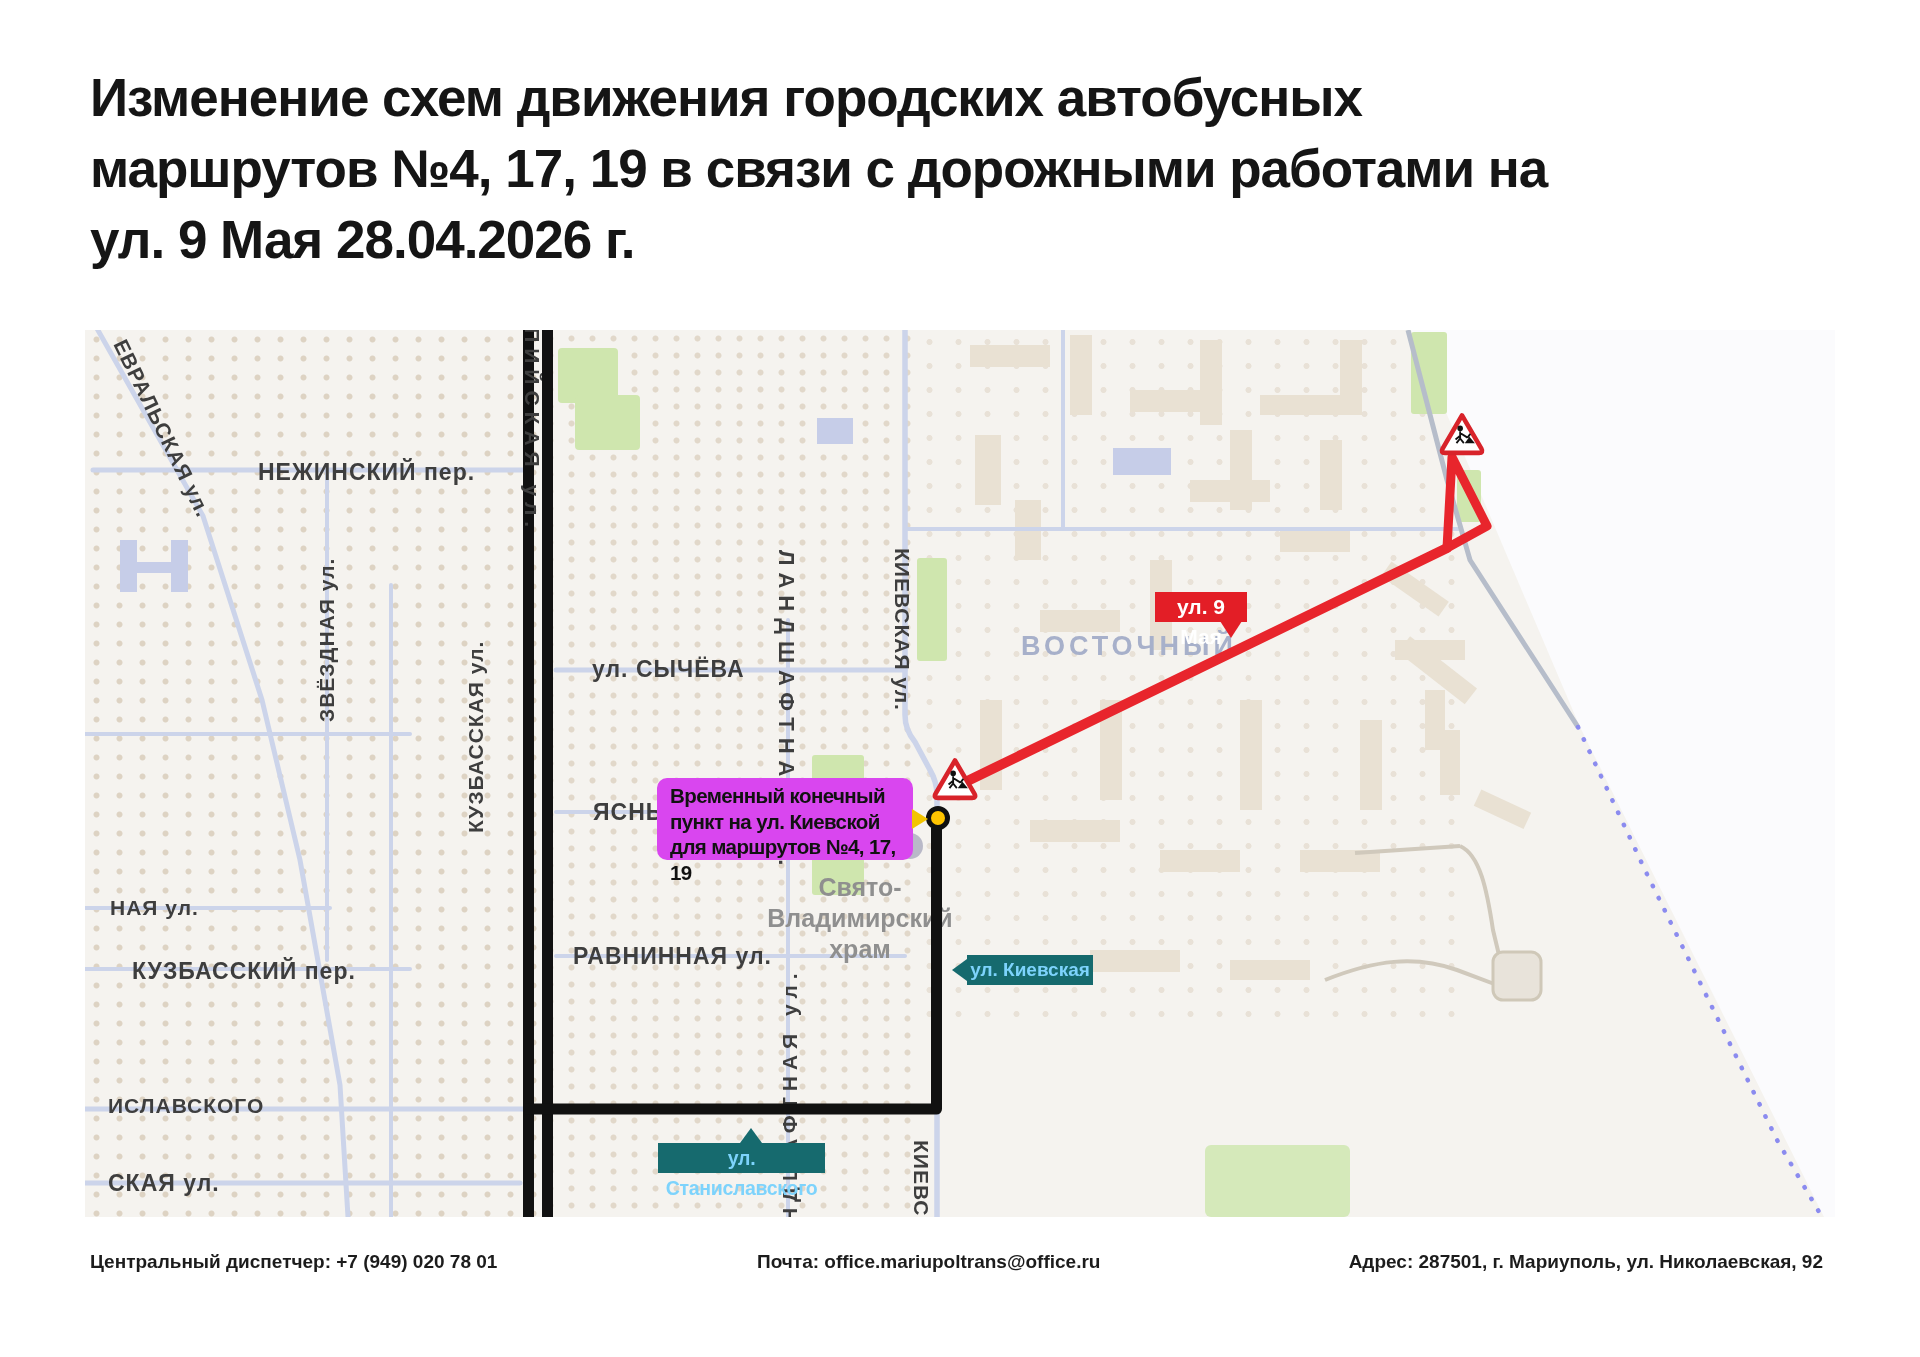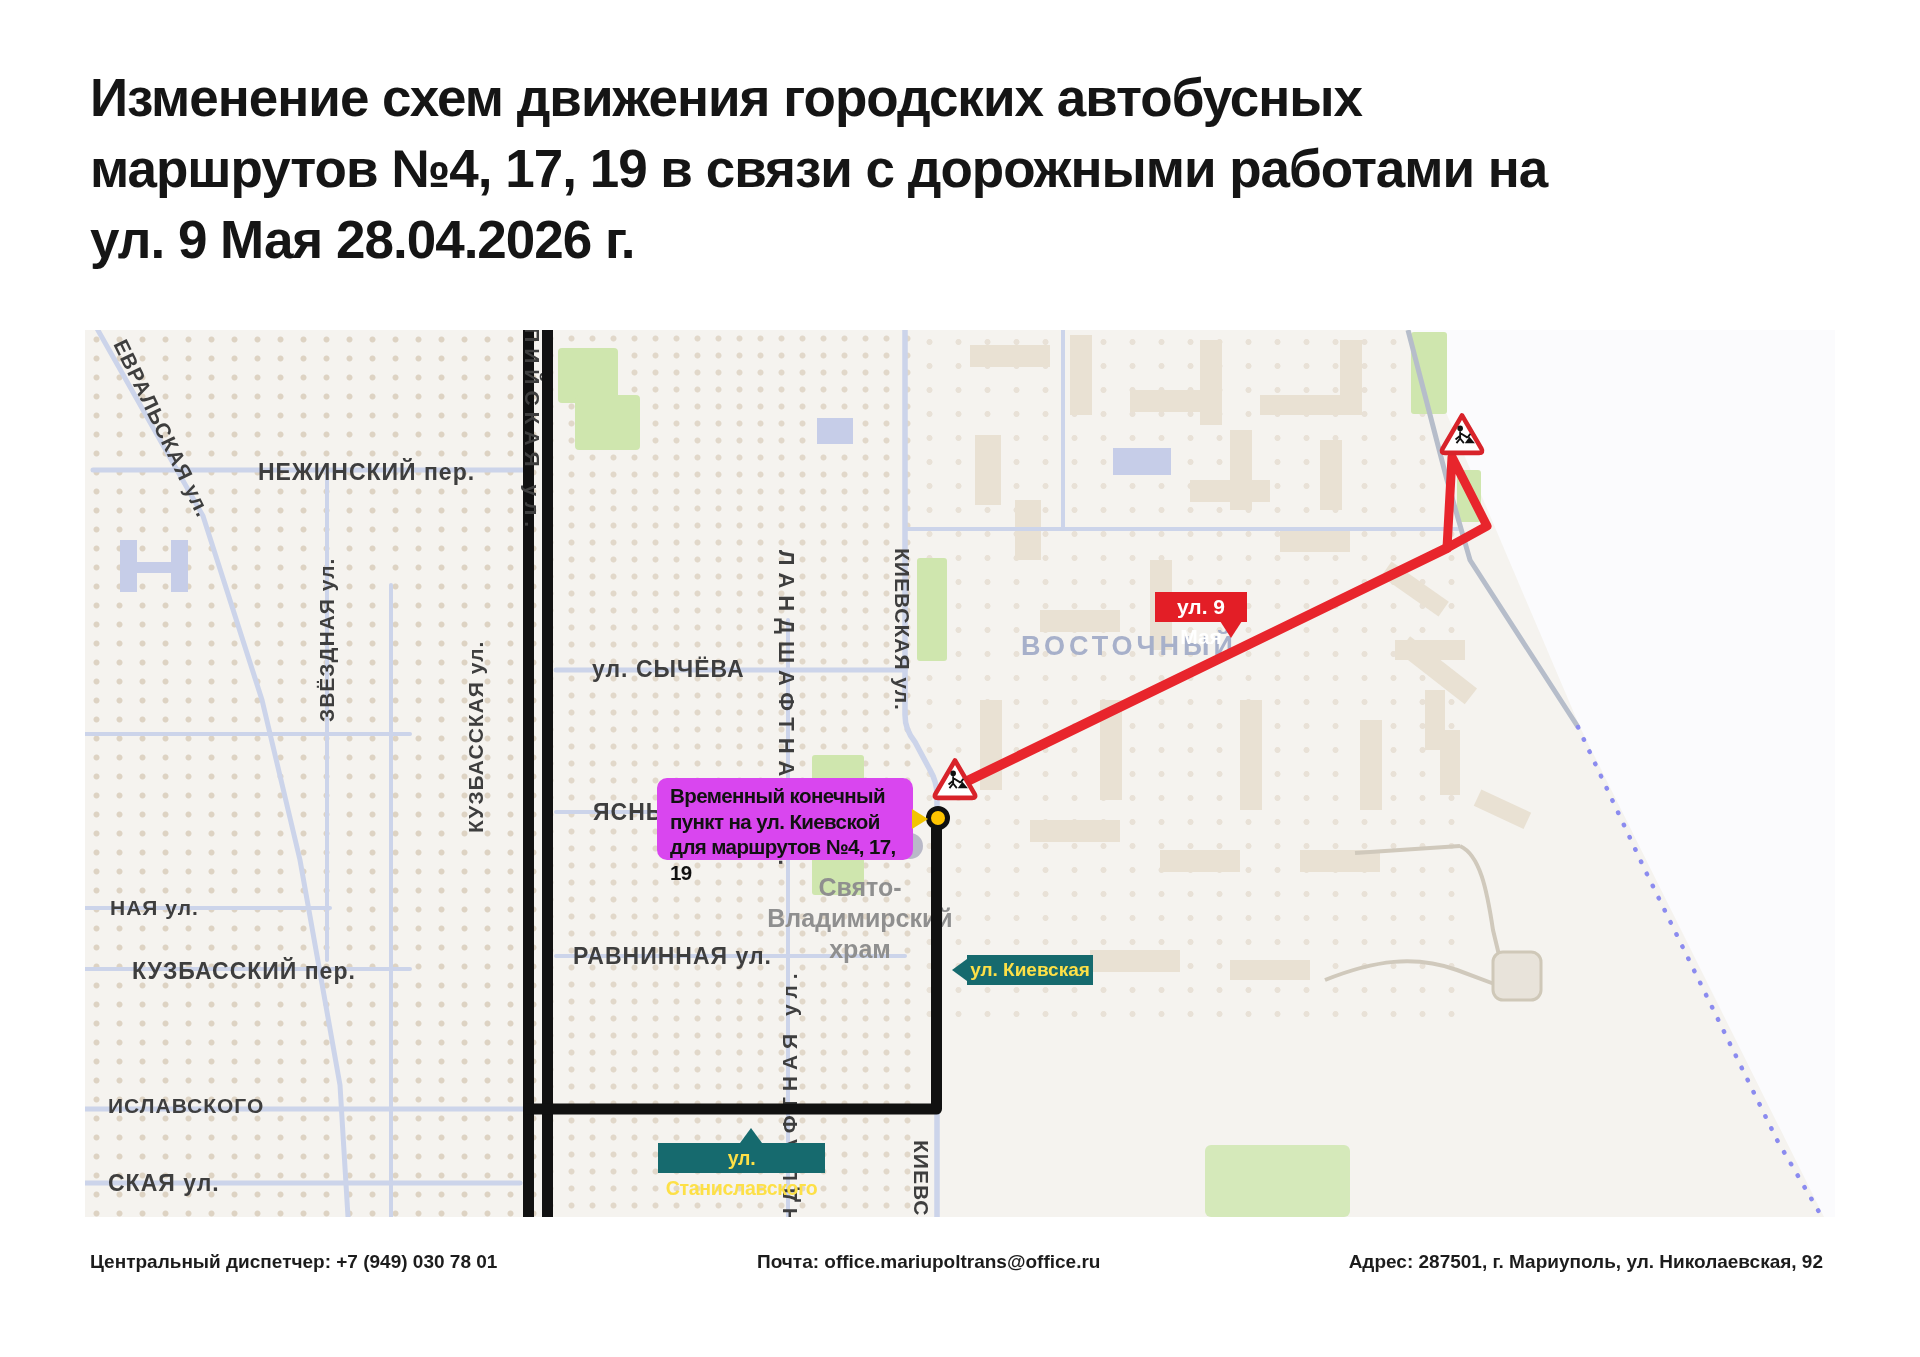--- a/index.html
+++ b/index.html
@@ -26,21 +26,21 @@
   .district{font-family:"Liberation Sans",sans-serif;font-weight:700;fill:#a7b0ca;
             font-size:27px;letter-spacing:4px;}
   .poi{font-family:"Liberation Sans",sans-serif;font-weight:600;fill:#8f8f8f;font-size:25px;}
   
   .callout{position:absolute;box-sizing:border-box;font-weight:700;}
   #callout-terminal{left:657px;top:778px;width:256px;height:82px;background:#d946ef;
                     border-radius:10px;color:#111;font-size:20.5px;letter-spacing:-0.6px;
                     line-height:25.5px;padding:5px 0 0 13px;white-space:pre-line;}
   #callout-terminal::after{content:"";position:absolute;right:-15px;top:31px;width:0;height:0;
                     border:10px solid transparent;border-right:0;border-left:16px solid #f3c400;}
-  .teal{background:#166a6e;color:#fde047;text-align:center;}
+  .teal{background:#166a6e;color:#7dd3fc;text-align:center;}
   #callout-kievskaya{left:967px;top:955px;width:126px;height:30px;font-size:19px;line-height:30px;}
   #callout-kievskaya::before{content:"";position:absolute;left:-15px;top:4px;width:0;height:0;
                     border:11px solid transparent;border-left:0;border-right:15px solid #166a6e;}
   #callout-stanislavskogo{left:658px;top:1143px;width:167px;height:30px;font-size:19.5px;
                     letter-spacing:-0.3px;line-height:30px;}
   #callout-stanislavskogo::before{content:"";position:absolute;left:82px;top:-15px;width:0;height:0;
                     border:11px solid transparent;border-top:0;border-bottom:15px solid #166a6e;}
   #callout-9maya{left:1155px;top:592px;width:92px;height:30px;background:#e31e26;color:#fff;
                     font-size:21px;line-height:30px;text-align:center;}
   #callout-9maya::after{content:"";position:absolute;right:5px;bottom:-16px;width:0;height:0;
@@ -204,16 +204,16 @@
     <div id="marker" style="left:841px;top:476px;"></div>
 
     <div class="callout" id="callout-terminal" style="left:572px;top:448px;">Временный конечный
 пункт на ул. Киевской
 для маршрутов №4, 17, 19</div>
     <div class="callout teal" id="callout-kievskaya" style="left:882px;top:625px;">ул. Киевская</div>
     <div class="callout teal" id="callout-stanislavskogo" style="left:573px;top:813px;">ул. Станиславского</div>
     <div class="callout" id="callout-9maya" style="left:1070px;top:262px;">ул. 9 Мая</div>
   </div>
 
-  <div class="footer" id="footer-dispatcher">Центральный диспетчер: +7 (949) 030 78 01</div>
+  <div class="footer" id="footer-dispatcher">Центральный диспетчер: +7 (949) 020 78 01</div>
   <div class="footer" id="footer-email">Почта: office.mariupoltrans@office.ru</div>
   <div class="footer" id="footer-address">Адрес: 287501, г. Мариуполь, ул. Николаевская, 92</div>
 </div>
 
 </body></html>

